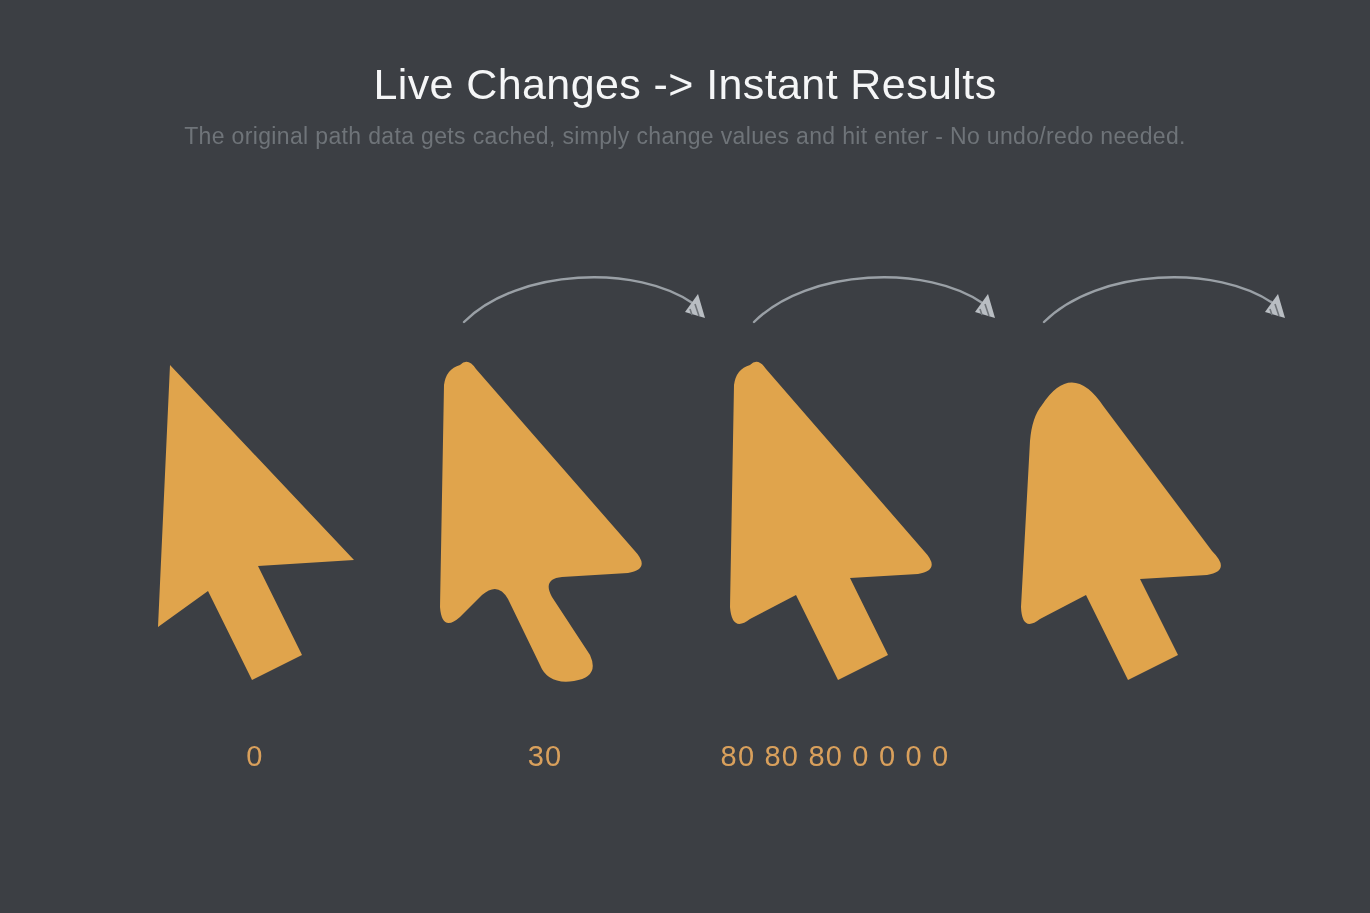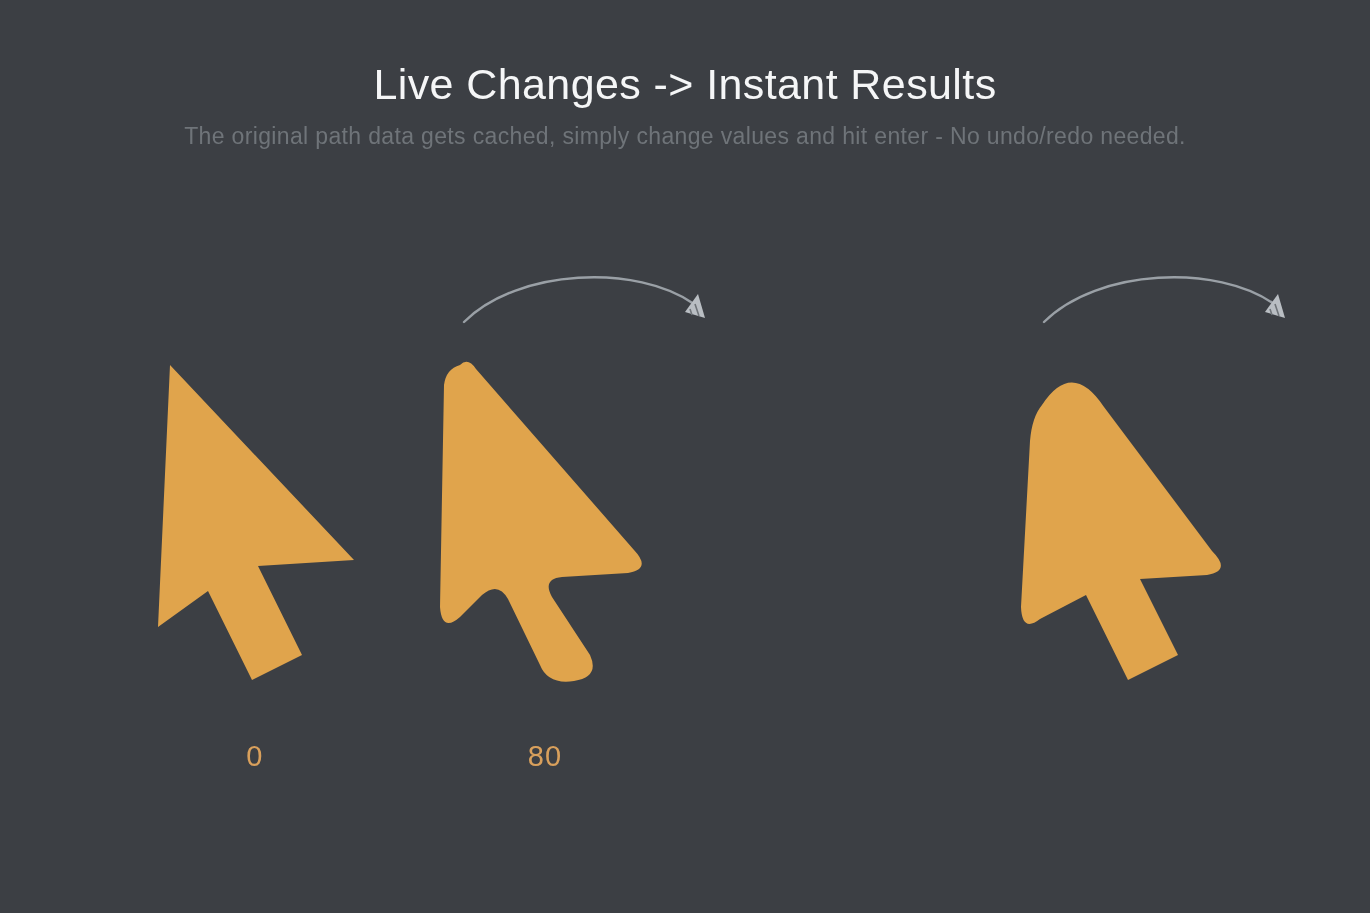--- a/index.html
+++ b/index.html
@@ -144,23 +144,49 @@
                    Q 180 322 154 326
                    Q 128 330 120 310
                    L88 244
                    Q 78 226 62 240
                    L40 262
                    Q 22 278 20 252
                    L24 30
                    Q 26 14 40 10 Z" fill="#e0a44c"></path>
         </svg>
       </div>
-      <div class="value-label">80</div>
-    </div>
-
+      <div class="value-label">30</div>
+    </div>
+
+    <div class="demo-cell c2">
+      <div class="arrow-wrap">
+        <svg viewBox="0 0 260 70" width="260" height="70">
+          <path d="M6 62 C 60 8, 180 4, 236 44" fill="none" stroke="#9aa0a6" stroke-width="2.4" stroke-linecap="round"></path>
+          <path d="M240 34 L247 58 L227 52 Z" fill="#b9bec3"></path>
+          <path d="M237 44 L241 56 M232 49 L234 55" stroke="#6f7479" stroke-width="1.6"></path>
+        </svg>
+      </div>
+      <div class="cursor-wrap">
+        <svg class="cursor-svg" viewBox="0 0 250 330">
+          <path d="M40 10
+                   Q 48 2 56 14
+                   L214 196
+                   Q 232 215 208 219
+                   L140 223
+                   L178 300
+                   L128 325
+                   L86 240
+                   L40 264
+                   Q 22 278 20 252
+                   L24 30
+                   Q 26 14 40 10 Z" fill="#e0a44c"></path>
+        </svg>
+      </div>
+      <div class="value-label">80 80 80 0 0 0 0</div>
+    </div>
 
     <div class="demo-cell c3">
       <div class="arrow-wrap">
         <svg viewBox="0 0 260 70" width="260" height="70">
           <path d="M6 62 C 60 8, 180 4, 236 44" fill="none" stroke="#9aa0a6" stroke-width="2.4" stroke-linecap="round"></path>
           <path d="M240 34 L247 58 L227 52 Z" fill="#b9bec3"></path>
           <path d="M237 44 L241 56 M232 49 L234 55" stroke="#6f7479" stroke-width="1.6"></path>
         </svg>
       </div>
       <div class="cursor-wrap">

